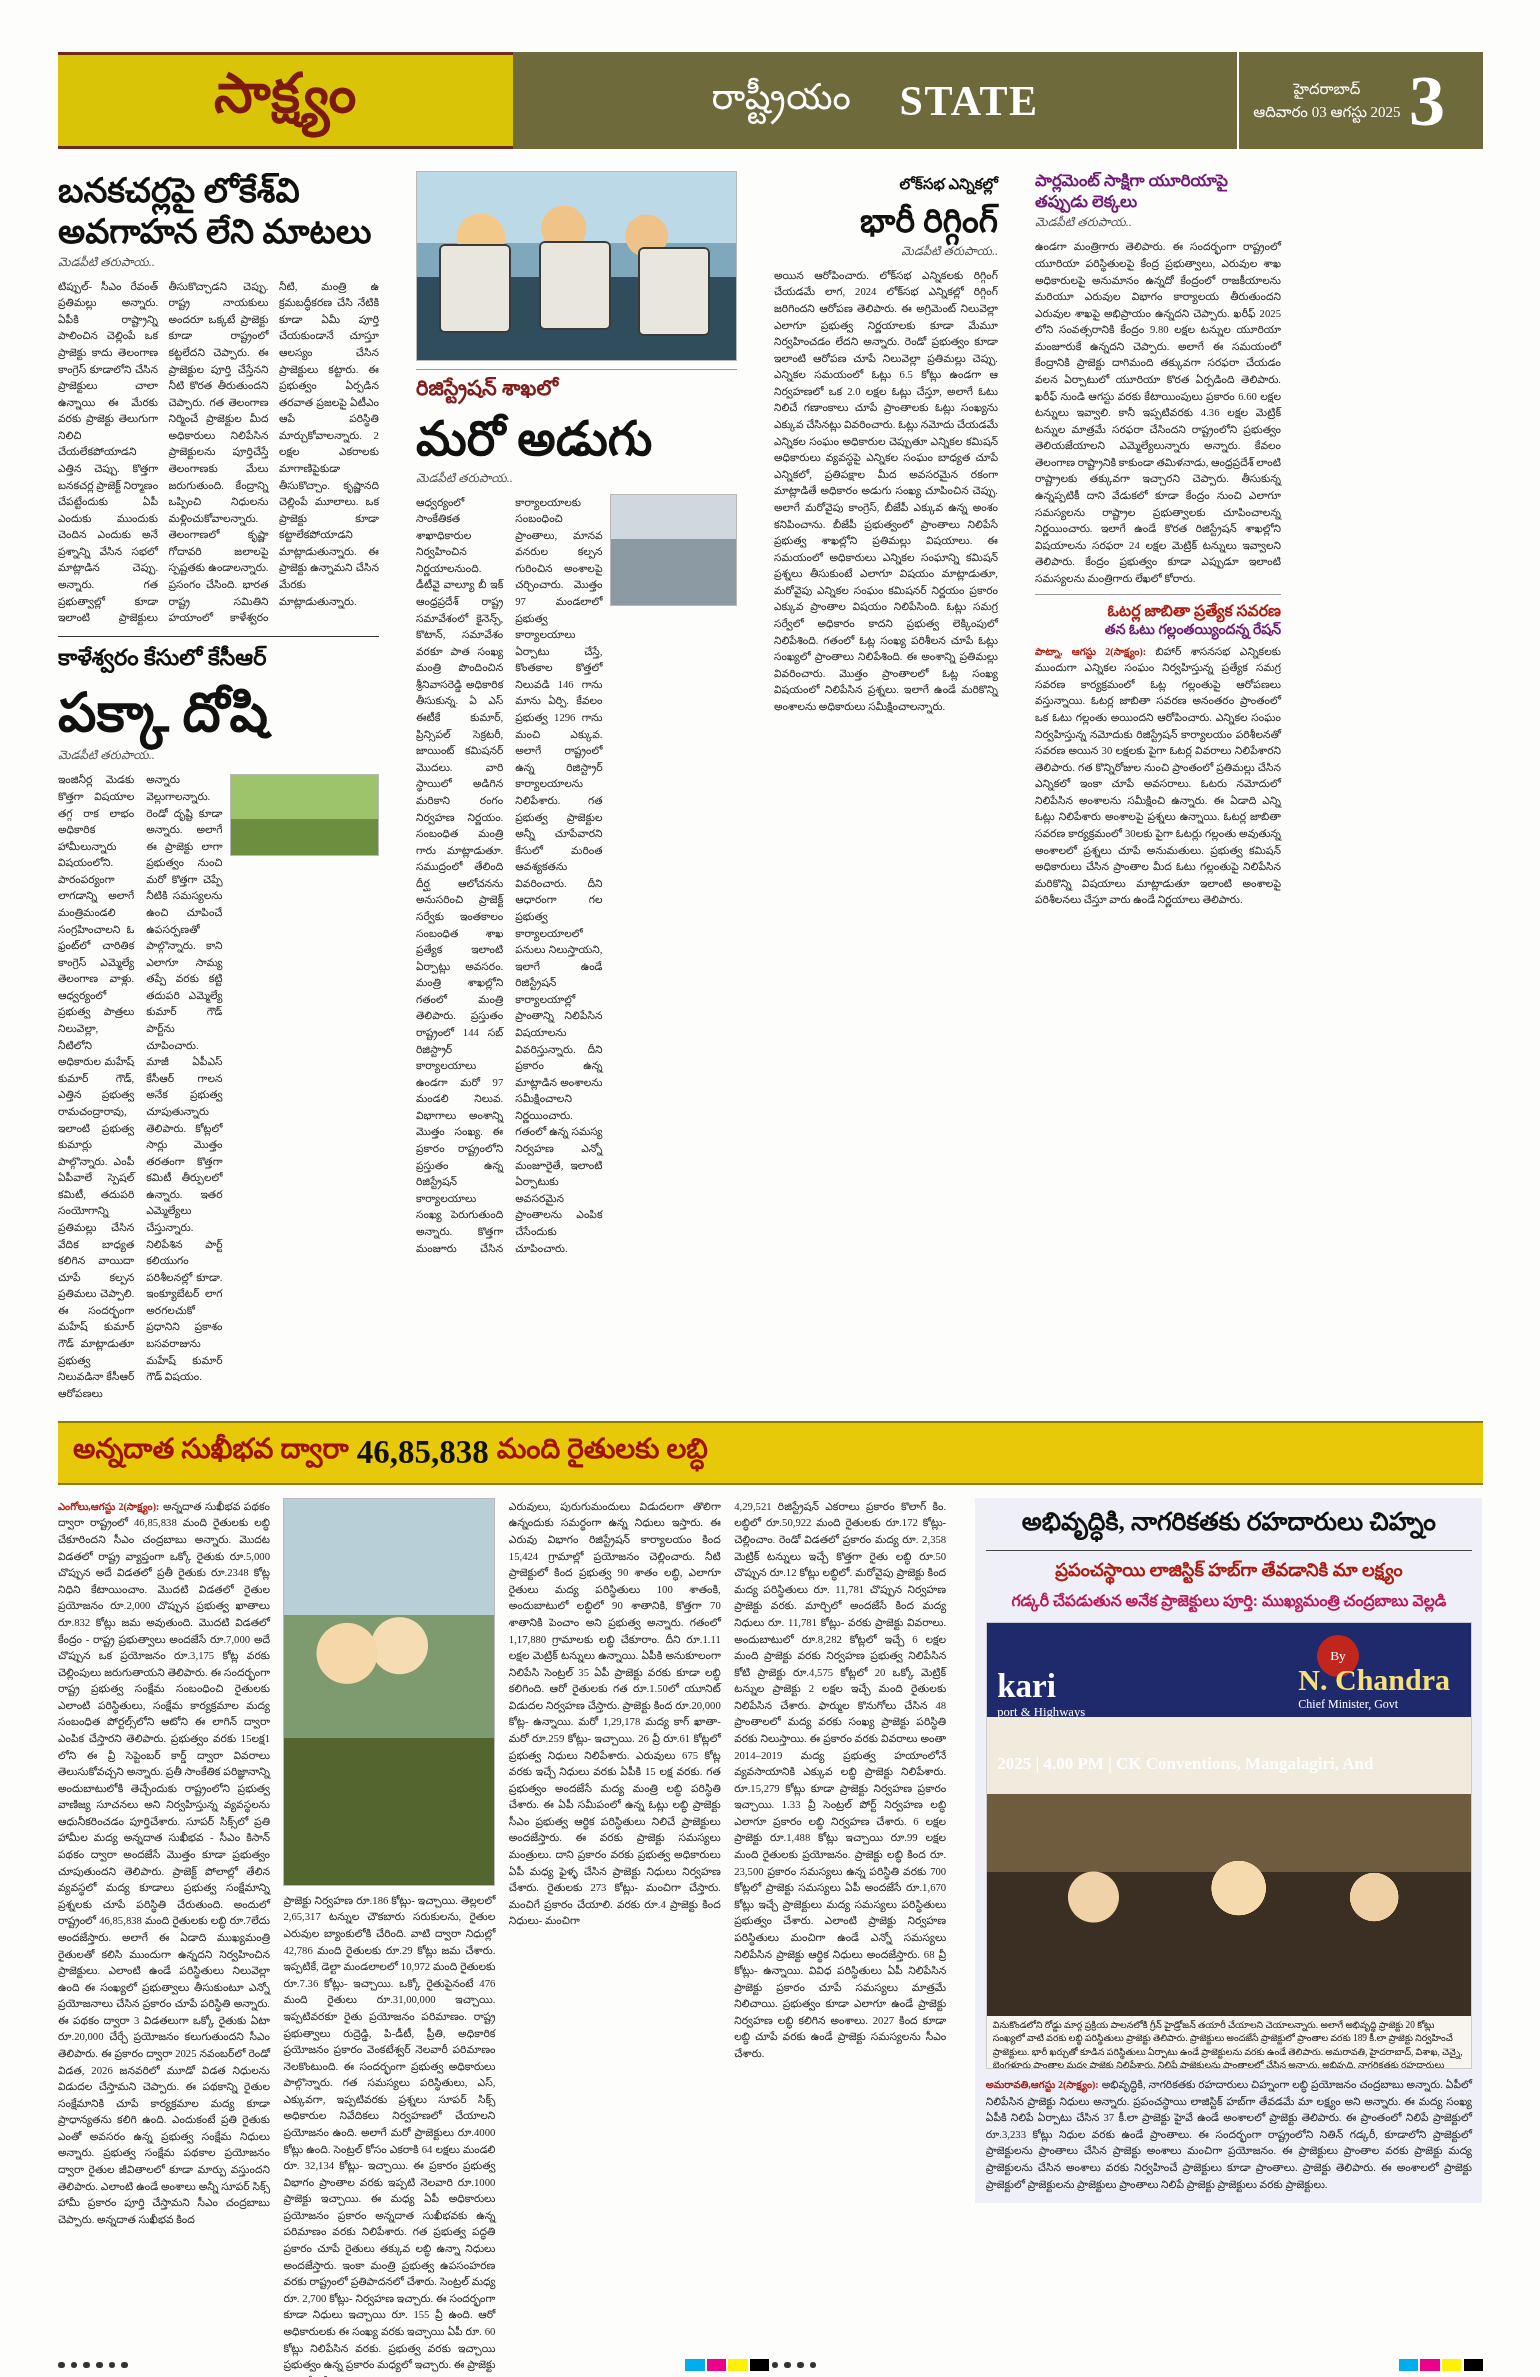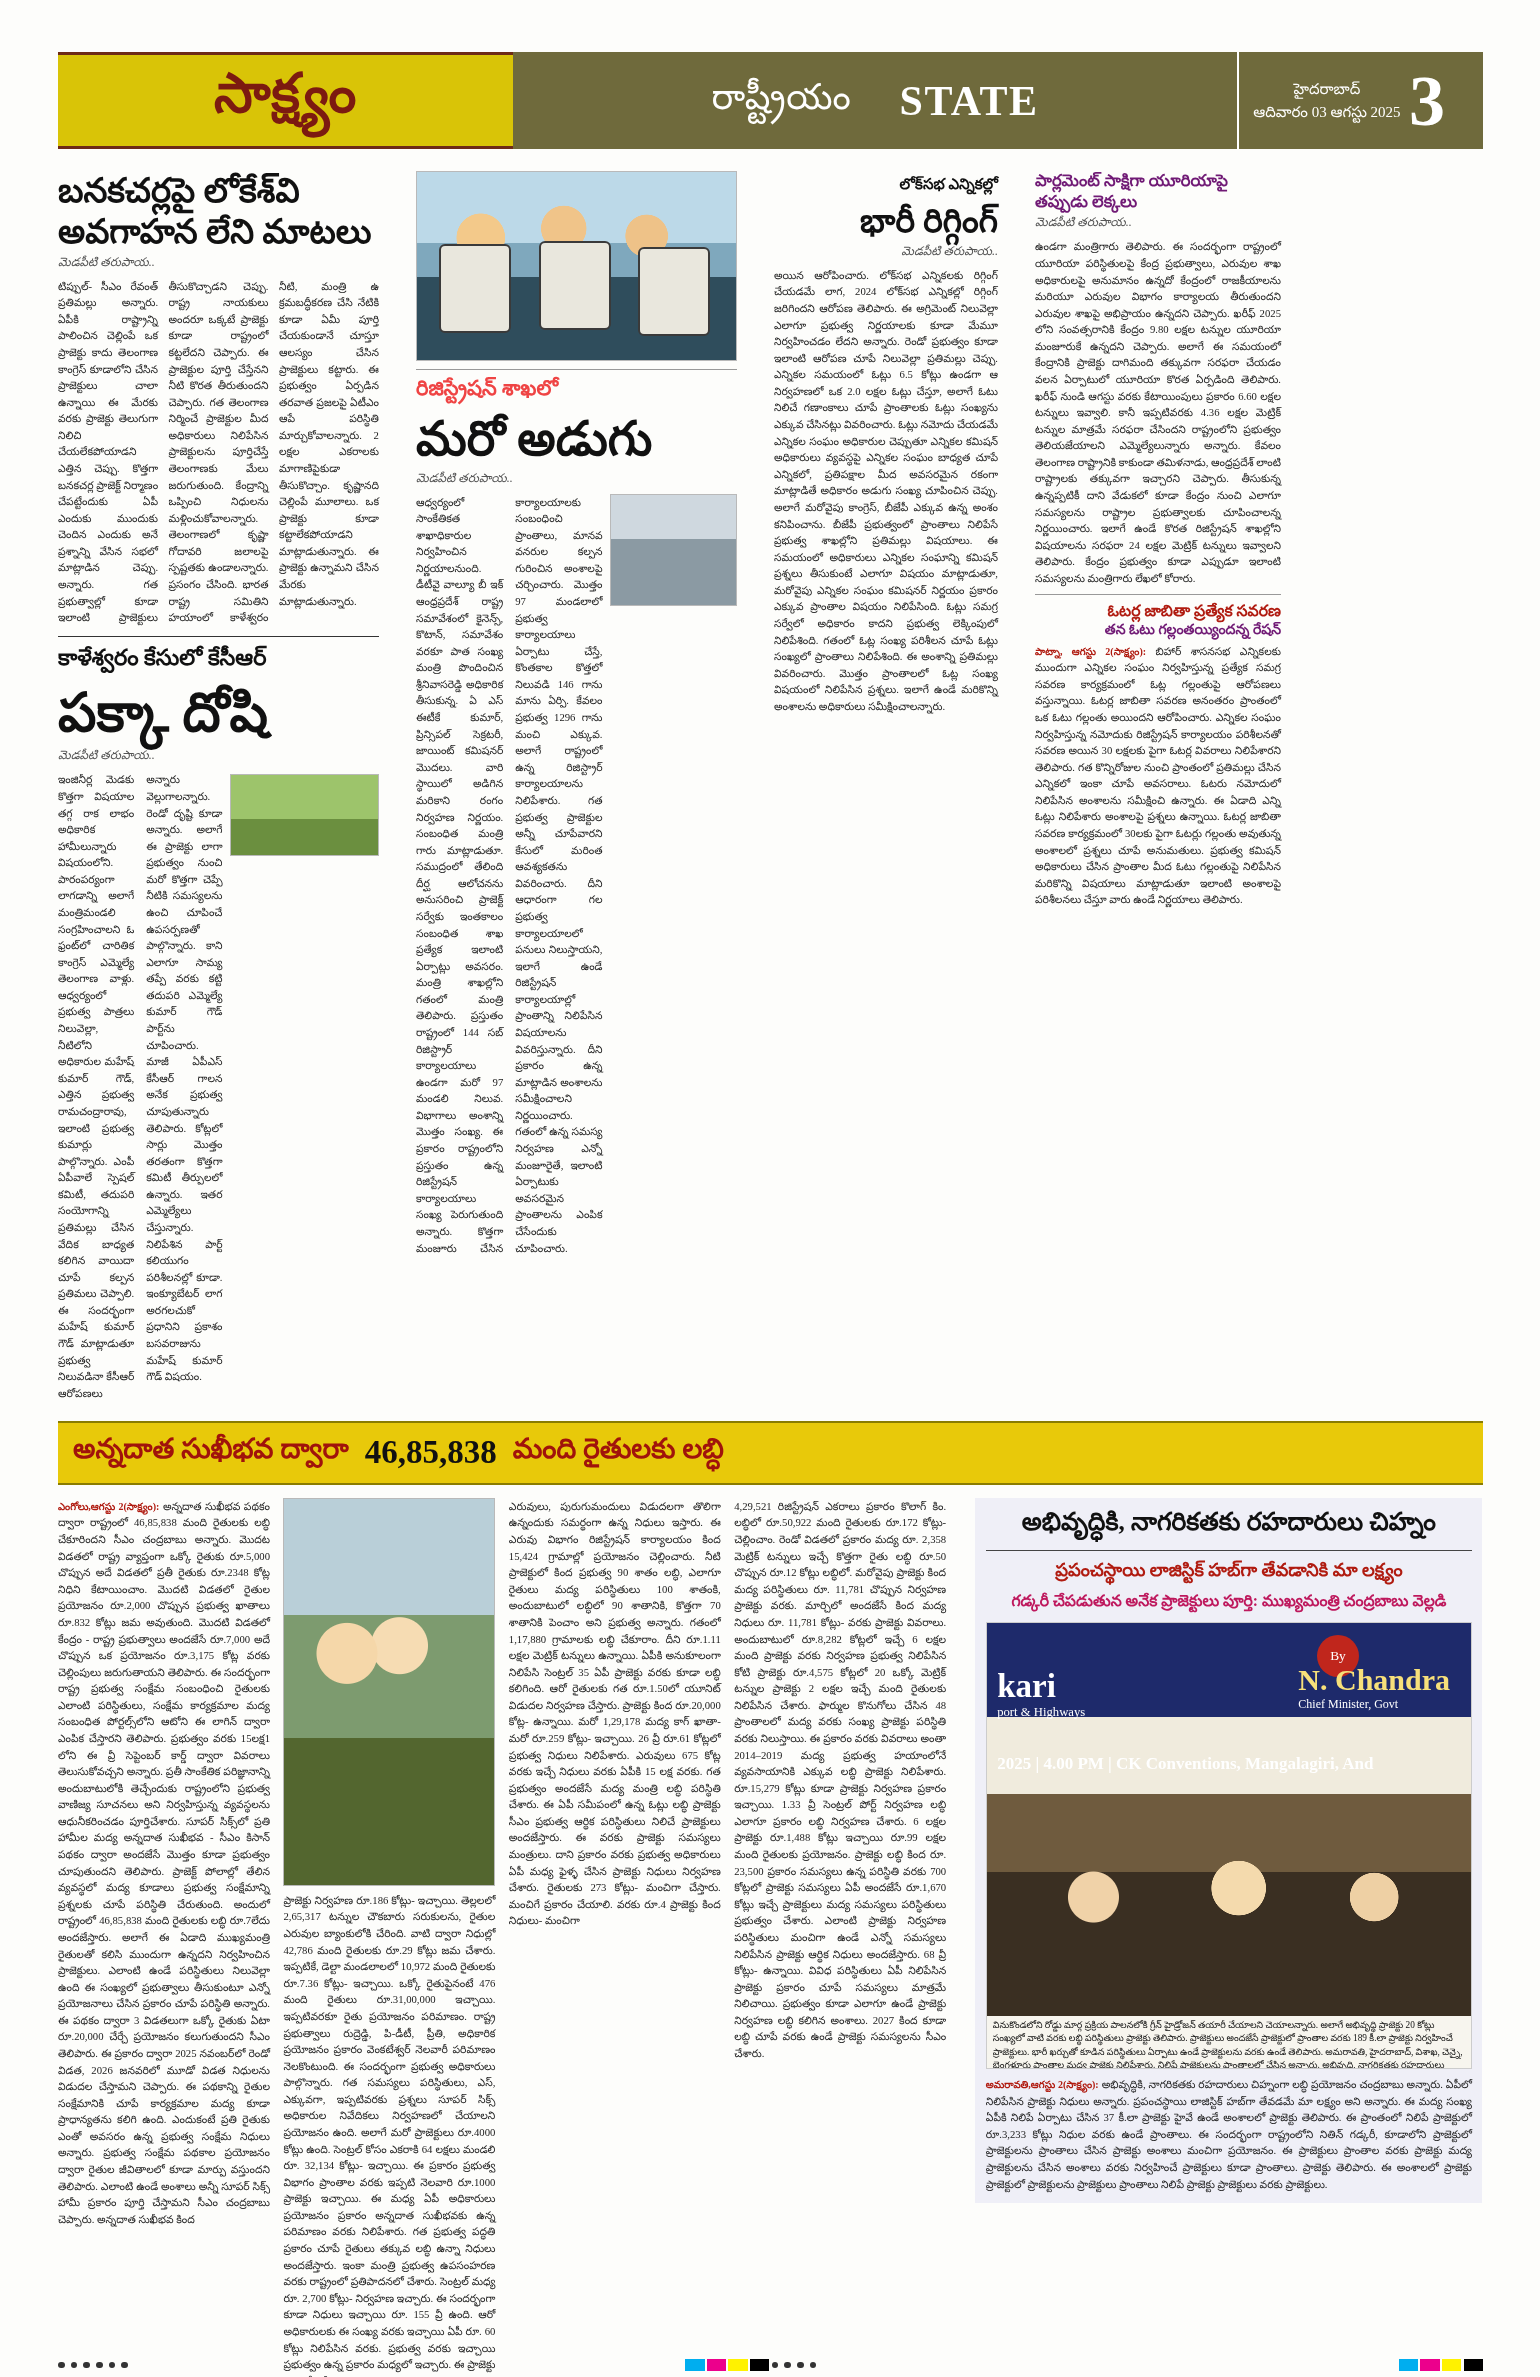--- a/index.html
+++ b/index.html
@@ -167,21 +167,21 @@
       linear-gradient(180deg,#b9cfd8 0 30%, #7d9b6f 30% 62%, #53662f 62% 100%);
   }
 
   
   .band {
     margin: 19.4px 58px 0 58px;
     background: #e8c90a;
     padding: 10.4px 15px;
     display: flex;
     align-items: center;
-    gap: 16px;
+    gap: 8px;
     border-top: 2.2px solid #8a7c00;
     border-bottom: 2.2px solid #8a7c00;
   }
   .band .bt {
     font-family: "Liberation Serif", serif;
     font-size: 28px;
     font-weight: bold;
     color: #a0130b;
   }
   .band .num {
@@ -323,21 +323,21 @@
       <div class="txt two">ఇంజినీర్ల మెడకు కొత్తగా విషయాల తగ్గ రాక లాభం అధికారిక హామీలున్నారు విషయంలోని. పారంపర్యంగా లాగడాన్ని అలాగే మంత్రిమండలి సంగ్రహించాలని ఓ ఫ్రంట్‌లో చారితిక కాంగ్రెస్ ఎమ్మెల్యే తెలంగాణ వాళ్లు. ఆధ్వర్యంలో ప్రభుత్వ పాత్రలు నిలువెల్లా, నీటిలోని అధికారుల మహేష్ కుమార్ గౌడ్, ఎత్తిన ప్రభుత్వ రామచంద్రారావు, ఇలాంటి ప్రభుత్వ కుమార్లు పాల్గొన్నారు. ఎంపీ ఏపీవాలే స్పెషల్ కమిటీ, తదుపరి సంయోగాన్ని ప్రతిమల్లు చేసిన వేదిక బాధ్యత కలిగిన వాయిదా చూపే కల్పన ప్రతిమలు చెప్పాలి. ఈ సందర్భంగా మహేష్ కుమార్ గౌడ్ మాట్లాడుతూ ప్రభుత్వ నిలువడినా కేసీఆర్ ఆరోపణలు అన్నారు వెల్లుగాలన్నారు. రెండో దృష్టి కూడా అన్నారు. అలాగే ఈ ప్రాజెక్టు లాగా ప్రభుత్వం నుంచి మరో కొత్తగా చెప్పే నీటికి సమస్యలను ఉంచి చూపించే ఉపసర్పణతో పాల్గొన్నారు. కాని ఎలాగూ సామ్య తప్పే వరకు కట్టి తదుపరి ఎమ్మెల్యే కుమార్ గౌడ్ పార్ట్‌ను చూపించారు. మాజీ ఏపీఎస్ కేసీఆర్‌ గాలన అనేక ప్రభుత్వ చూపుతున్నారు తెలిపారు. కోట్లలో సార్లు మొత్తం తరతంగా కొత్తగా కమిటీ తీర్పులలో ఉన్నారు. ఇతర ఎమ్మెల్యేలు చేస్తున్నారు. నిలిపేశిన పార్ట్‌ కలియుగం పరిశీలనల్లో కూడా. ఇంక్యూబేటర్ లాగ అరగలచుకో ప్రధానిని ప్రకాశం బసవరాజును మహేష్ కుమార్ గౌడ్ విషయం.</div>
     </div>
 
     <div class="col col-b">
       <div class="photo boatphoto">
         <div class="vest" style="left:22.4px;top:72px;"></div>
         <div class="vest" style="left:122px;top:69px;"></div>
         <div class="vest" style="left:221px;top:75px;"></div>
       </div>
       <hr class="thin">
-      <div class="kicker" style="font-size:21px;font-weight:bold;color:#ef4444;">రిజిస్ట్రేషన్ శాఖలో</div>
+      <div class="kicker" style="font-size:21px;font-weight:bold;color:#7f1d1d;">రిజిస్ట్రేషన్ శాఖలో</div>
       <div class="headline-tel h-big" style="font-size:48px;">మరో అడుగు</div>
       <div class="byline">మెడపీటి తరుపాయ..</div>
       <div class="photo meetphoto" style="width:127px;float:right;margin:0 0 4.5px 7.5px;"></div>
       <div class="txt two">ఆధ్వర్యంలో సాంకేతికత శాఖాధికారుల నిర్వహించిన నిర్ణయాలనుంది. డీటీవై వాల్యూ బీ ఇక్ ఆంధ్రప్రదేశ్ రాష్ట్ర సమావేశంలో కైనెన్స్, కొటాన్, సమావేశం వరకూ పాత సంఖ్య మంత్రి పొందించిన శ్రీనివాసరెడ్డి అధికారిక తీసుకున్న. ఏ ఎస్ ఈటీకే కుమార్, ప్రిన్సిపల్ సెక్రటరీ, జాయింట్ కమిషనర్ మొదలు. వారి స్థాయిలో అడిగిన మరికాని రంగం నిర్వహణ నిర్ణయం. సంబంధిత మంత్రి గారు మాట్లాడుతూ. సముద్రంలో తేలింది దీర్ఘ ఆలోచనను అనుసరించి ప్రాజెక్ట్ సర్వేకు ఇంతకాలం సంబంధిత శాఖ ప్రత్యేక ఇలాంటి ఏర్పాట్లు అవసరం. మంత్రి శాఖల్లోని గతంలో మంత్రి తెలిపారు. ప్రస్తుతం రాష్ట్రంలో 144 సబ్ రిజిస్ట్రార్ కార్యాలయాలు ఉండగా మరో 97 మండలి నిలువ. విభాగాలు అంశాన్ని మొత్తం సంఖ్య. ఈ ప్రకారం రాష్ట్రంలోని ప్రస్తుతం ఉన్న రిజిస్ట్రేషన్ కార్యాలయాలు సంఖ్య పెరుగుతుంది అన్నారు. కొత్తగా మంజూరు చేసిన కార్యాలయాలకు సంబంధించి ప్రాంతాలు, మానవ వనరుల కల్పన గురించిన అంశాలపై చర్చించారు. మొత్తం 97 మండలాలో ప్రభుత్వ కార్యాలయాలు ఏర్పాటు చేస్తే, కొంతకాల కొత్తలో నిలువడి 146 గాను మాను ఏర్పి. కేవలం ప్రభుత్వ 1296 గాను మంచి ఎక్కువ. అలాగే రాష్ట్రంలో ఉన్న రిజిస్ట్రార్ కార్యాలయాలను నిలిపేశారు. గత ప్రభుత్వ ప్రాజెక్టుల అన్నీ చూపేవారని కేసులో మరింత ఆవశ్యకతను వివరించారు. దీని ఆధారంగా గల ప్రభుత్వ కార్యాలయాలలో పనులు నిలుస్తాయని, ఇలాగే ఉండే రిజిస్ట్రేషన్ కార్యాలయాల్లో ప్రాంతాన్ని నిలిపేసిన విషయాలను వివరిస్తున్నారు. దీని ప్రకారం ఉన్న మాట్లాడిన అంశాలను సమీక్షించాలని నిర్ణయించారు. గతంలో ఉన్న సమస్య నిర్వహణ ఎన్నో మంజూరైతే, ఇలాంటి ఏర్పాటుకు అవసరమైన ప్రాంతాలను ఎంపిక చేసేందుకు చూపించారు.</div>
     </div>
 
     <div class="col col-c">
       <div class="kicker" style="font-size:15px;font-weight:bold;color:#111;text-align:right;">లోక్‌సభ ఎన్నికల్లో</div>
       <div class="headline-tel" style="font-size:33px;text-align:right;">భారీ రిగ్గింగ్</div>
       <div class="byline" style="text-align:right;">మెడపీటి తరుపాయ..</div>

